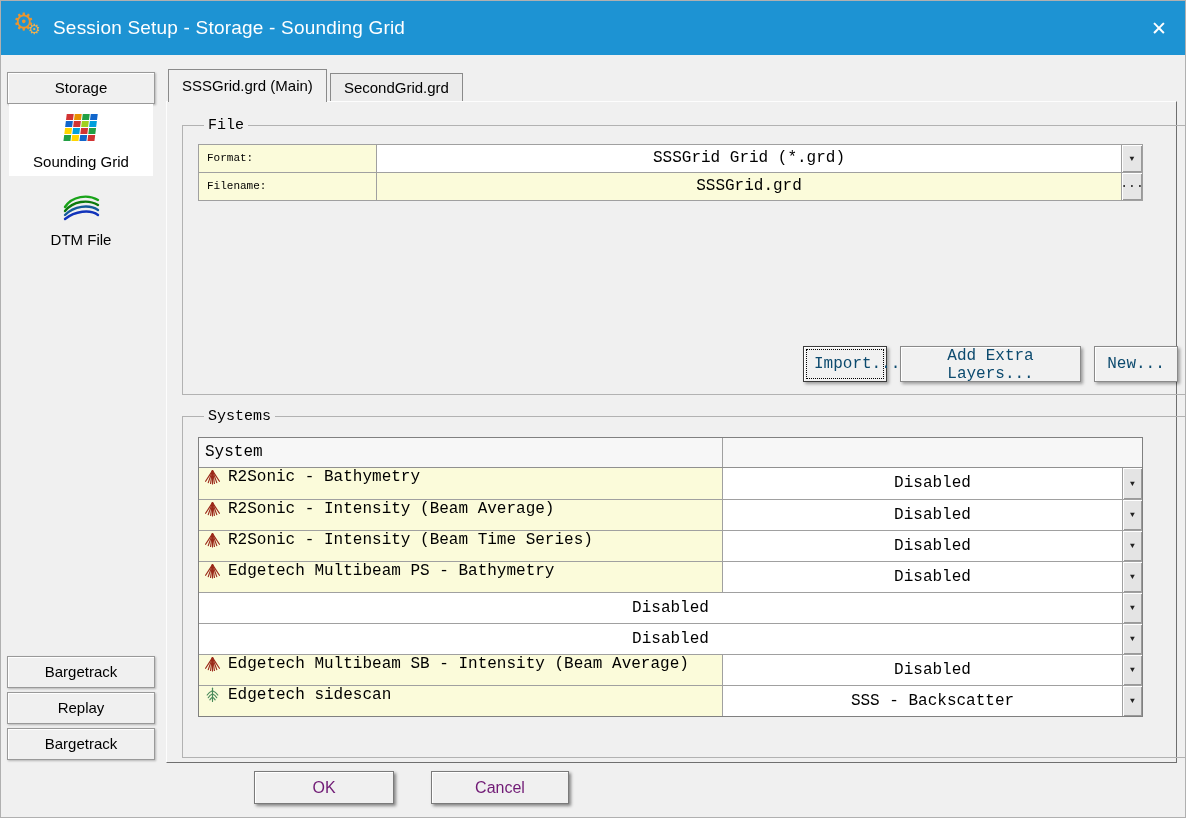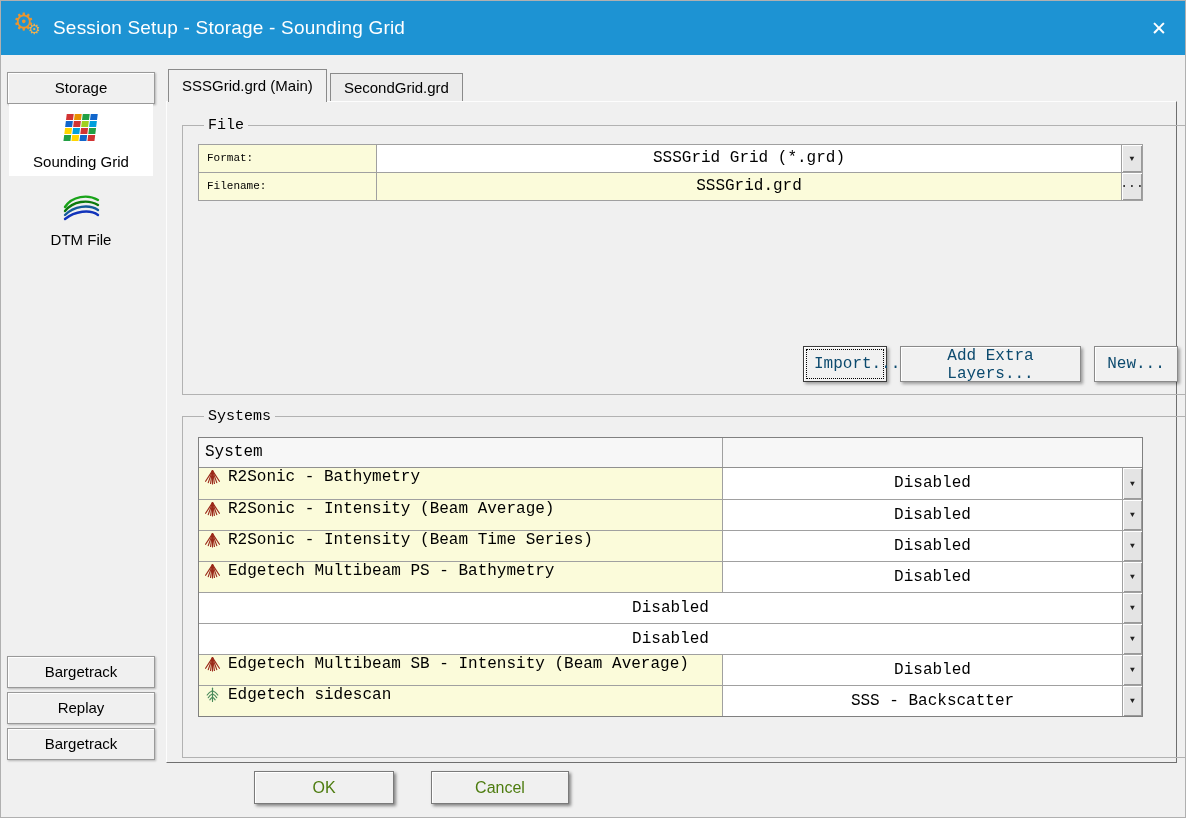--- a/index.html
+++ b/index.html
@@ -146,21 +146,21 @@
     box-shadow: inset 1px 1px 0 #fff, inset -1px -1px 0 #9a9a9a;
     display: flex; align-items: center; justify-content: center;
     font-size: 8px; color: #222; line-height: 1; cursor: pointer;
   }
 
   
   .footer-btn {
     position: absolute; top: 770px; height: 33px;
     background: #f0f0f0; border: 1px solid #7a7a7a;
     box-shadow: inset 1px 1px 0 #fff, 2px 2px 3px rgba(0,0,0,.45);
-    font-family: inherit; font-size: 16px; color: #4d7c0f; cursor: pointer;
+    font-family: inherit; font-size: 16px; color: #701a75; cursor: pointer;
   }
   .ok-btn { left: 253px; width: 140px; }
   .cancel-btn { left: 430px; width: 138px; }
 
   .hidden-defs { position: absolute; width: 0; height: 0; overflow: hidden; }
 </style>
 </head>
 <body>
 
 <svg class="hidden-defs" aria-hidden="true">

